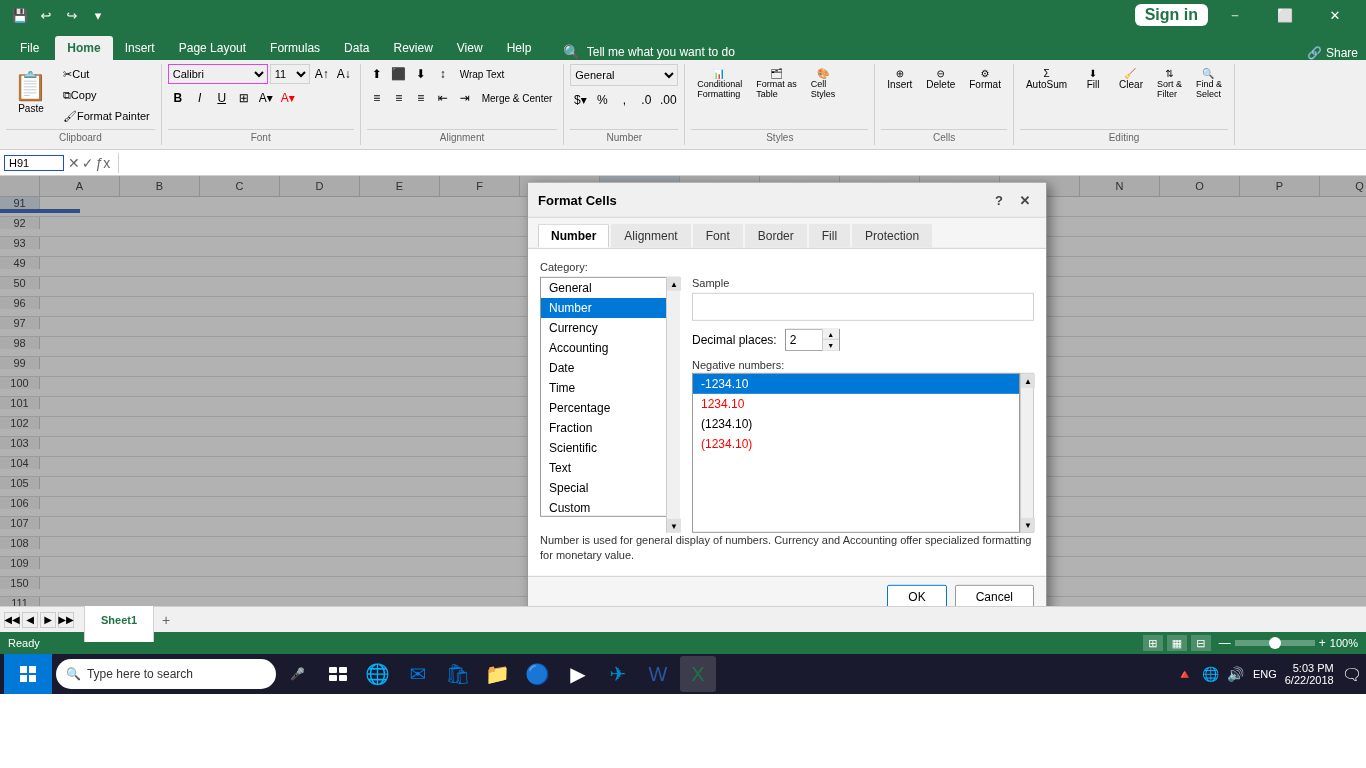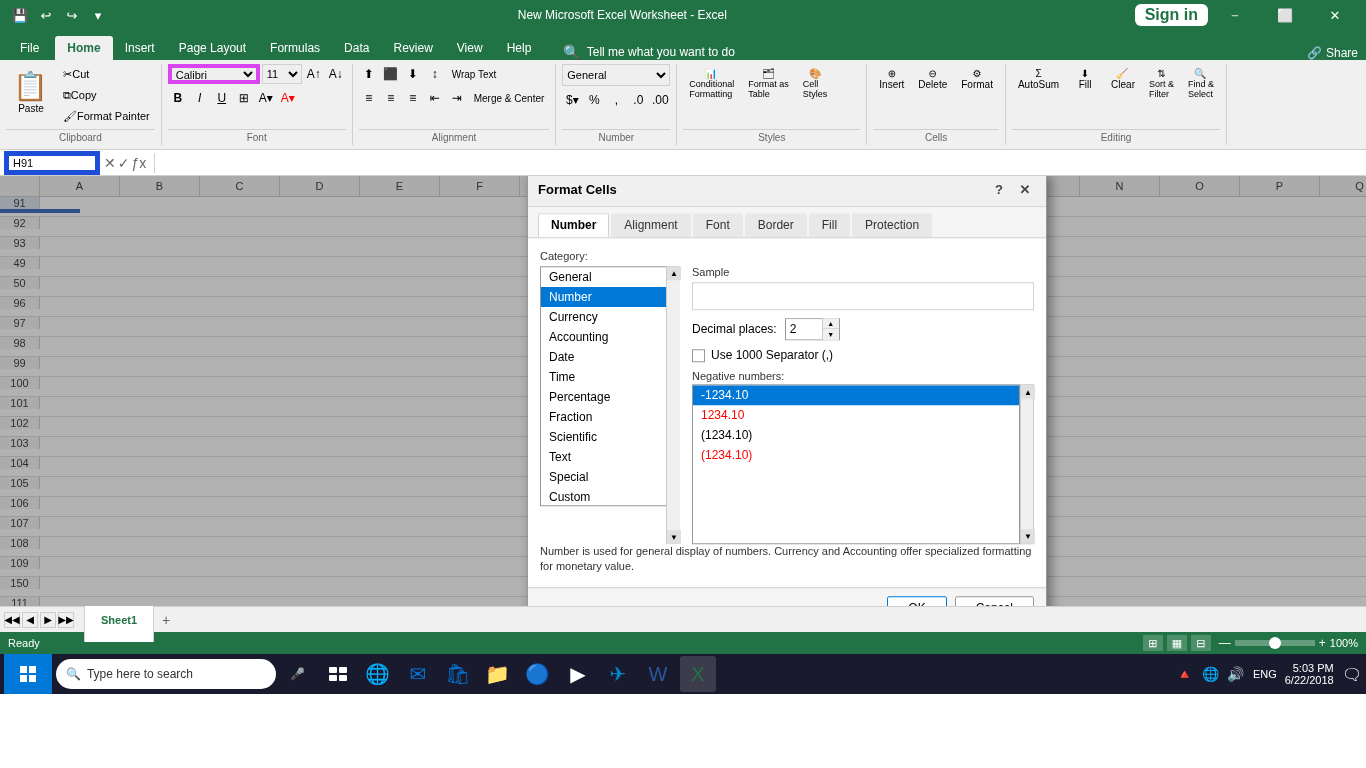--- a/index.html
+++ b/index.html
@@ -95,22 +95,22 @@
     .formula-bar {
       height: 26px;
       background: white;
       border-bottom: 1px solid #d0d0d0;
       display: flex;
       align-items: center;
       padding: 0 4px;
       gap: 4px;
     }
     .name-box {
-      width: 96px;
-      border: 5px solid #1d4ed8;
+      width: 60px;
+      border: 1px solid #1d4ed8;
       padding: 1px 4px;
       font-size: 11px;
     }
     .formula-divider { width: 1px; height: 20px; background: #d0d0d0; margin: 0 4px; }
     .formula-input { flex: 1; border: none; outline: none; font-size: 12px; padding: 0 4px; }
     .col-header-row {
       display: flex;
       background: #f5f5f5;
       border-bottom: 1px solid #d0d0d0;
     }
@@ -376,21 +376,21 @@
     .dialog-btn.primary { background: white; border-color: #0078d7; }
 
     
     .clipboard-group { width: 80px; }
     .paste-big { width: 50px; height: 55px; display: flex; flex-direction: column; align-items: center; justify-content: center; cursor: pointer; border-radius: 2px; font-size: 10px; border: 1px solid transparent; }
     .paste-icon { font-size: 28px; }
     .small-btns-col { display: flex; flex-direction: column; gap: 1px; }
 
     .font-group { min-width: 170px; }
     .font-row { display: flex; gap: 2px; align-items: center; margin-bottom: 2px; }
-    .font-select { width: 92px; height: 20px; font-size: 11px; border: 4px solid #d946ef; }
+    .font-select { width: 100px; height: 20px; font-size: 11px; border: 1px solid #d946ef; }
     .font-size-select { width: 40px; height: 20px; font-size: 11px; border: 1px solid #d0d0d0; }
     .font-btn { width: 20px; height: 20px; display: flex; align-items: center; justify-content: center; border: 1px solid transparent; cursor: pointer; font-size: 12px; border-radius: 2px; }
 
     .align-group { min-width: 130px; }
     .number-group { min-width: 120px; }
     .styles-group { min-width: 190px; }
     .cells-group { min-width: 120px; }
     .editing-group { min-width: 130px; }
 
     .number-fmt-select { width: 100%; height: 22px; font-size: 11px; border: 1px solid #d0d0d0; margin-bottom: 2px; }
@@ -400,21 +400,20 @@
 
 <div class="title-bar">
   <div class="title-bar-left">
     <div class="quick-access">
       <div class="qa-btn">💾</div>
       <div class="qa-btn">↩</div>
       <div class="qa-btn">↪</div>
       <div class="qa-btn">▾</div>
     </div>
   </div>
-  <div class="title-bar-center">New Microsoft Excel Worksheet - Excel</div>
   <div class="title-bar-right">
     <div class="sign-in-btn">Sign in</div>
     <div class="title-bar-btn">⎯</div>
     <div class="title-bar-btn">⬜</div>
     <div class="title-bar-btn close">✕</div>
   </div>
 </div>
 
 <div class="ribbon-tabs">
   <div class="ribbon-tab file">File</div>
@@ -1100,24 +1099,20 @@
           <div class="decimal-row">
             <label>Decimal places:</label>
             <div style="display:flex;align-items:center;border:1px solid #999;height:22px;">
               <input type="text" style="width: 36px; border: none; outline: none; padding: 0px 4px; font-size: 12px; height: 20px;" value="2">
               <div style="display:flex;flex-direction:column;border-left:1px solid #ccc;">
                 <div style="width:16px;height:11px;background:#f0f0f0;display:flex;align-items:center;justify-content:center;font-size:7px;cursor:pointer;border-bottom:1px solid #ccc;">▲</div>
                 <div style="width:16px;height:11px;background:#f0f0f0;display:flex;align-items:center;justify-content:center;font-size:7px;cursor:pointer;">▼</div>
               </div>
             </div>
           </div>
-          <div class="separator-row">
-            <div class="checkbox"></div>
-            <label>Use 1000 Separator (,)</label>
-          </div>
           <div>
             <div class="neg-label">Negative numbers:</div>
             <div style="position:relative;display:flex;">
               <div class="neg-list" style="width:calc(100% - 14px);" id="neg-list">
                   <div class="neg-item selected">-1234.10</div>
                   <div class="neg-item red" style="color: red;">1234.10</div>
                   <div class="neg-item">(1234.10)</div>
                   <div class="neg-item red" style="color: red;">(1234.10)</div>
                 </div>
               <div style="width:14px;background:#f0f0f0;border:1px solid #ccc;display:flex;flex-direction:column;justify-content:space-between;">

